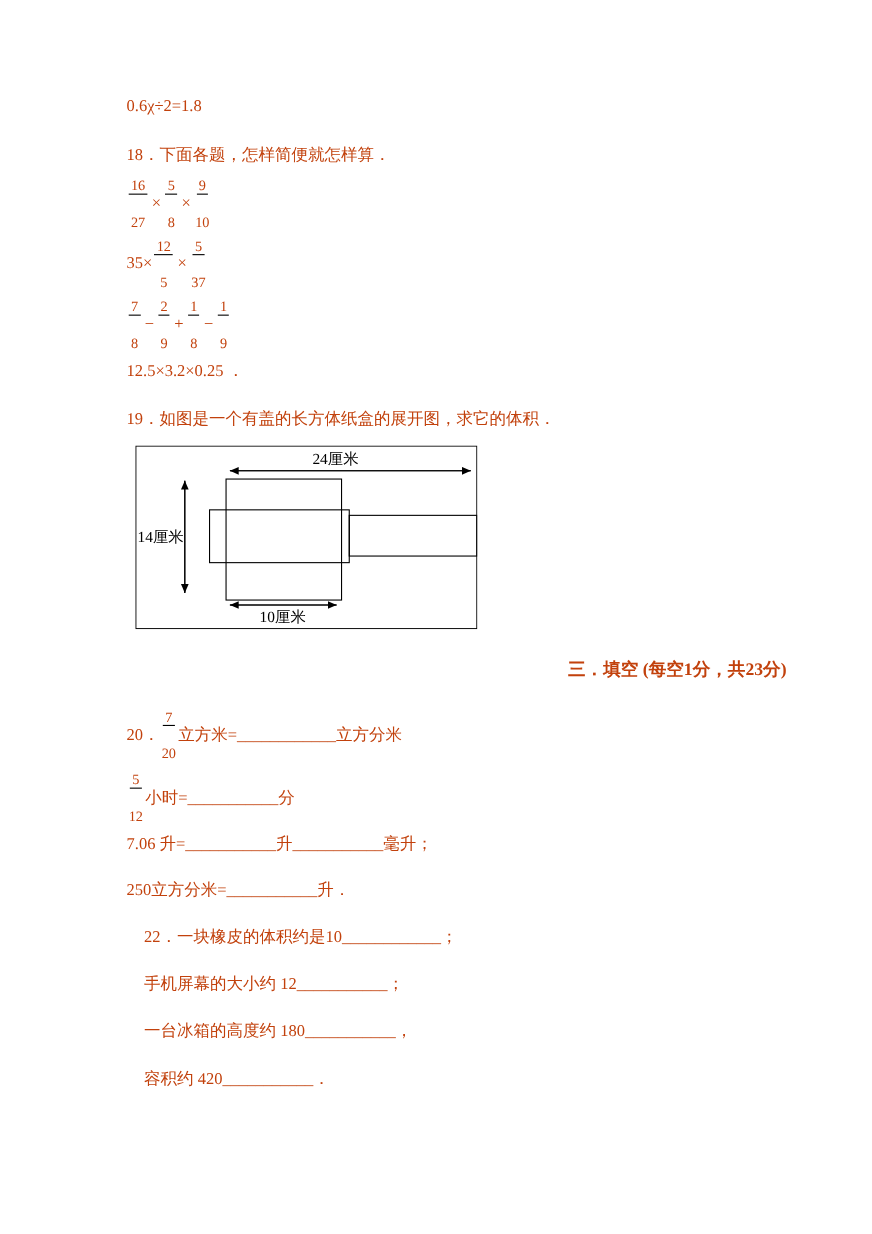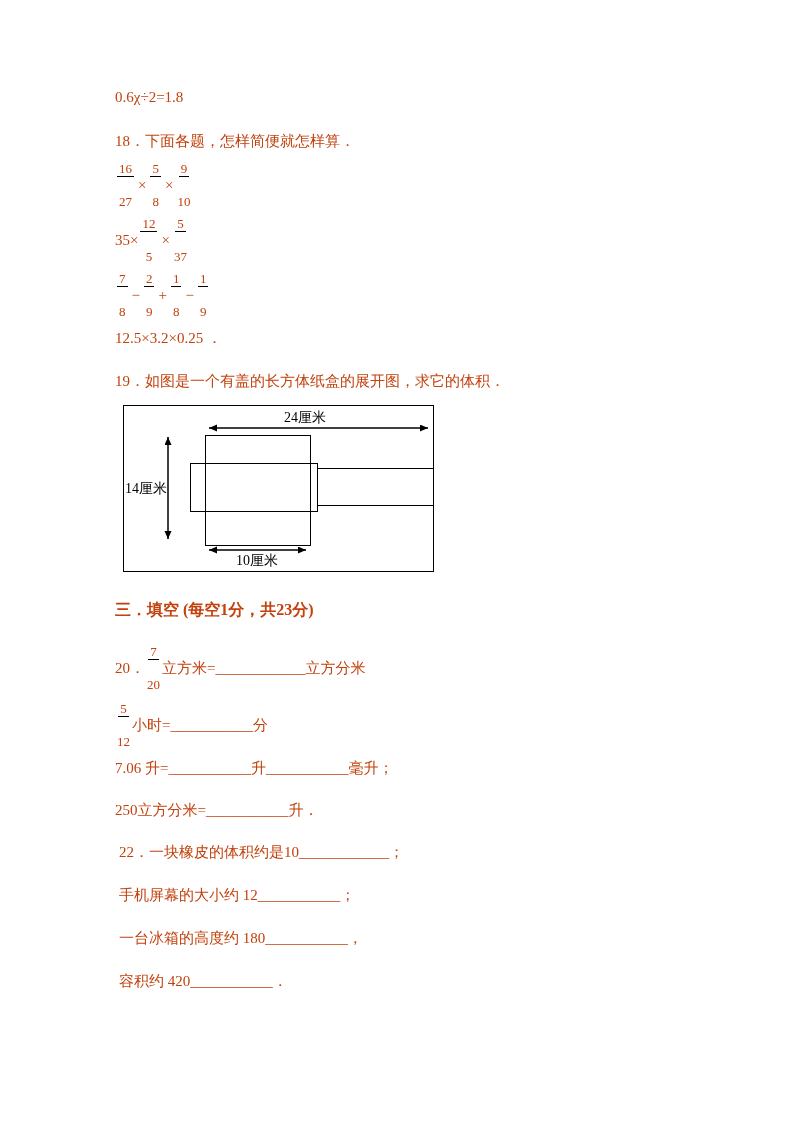--- a/index.html
+++ b/index.html
@@ -28,30 +28,30 @@
   .frac{
     display:inline-flex;flex-direction:column;align-items:center;
     font-size:13px;line-height:15px;margin:0 2px;vertical-align:middle;
   }
   .frac .fn{border-bottom:1px solid #000;padding:0 2px 0 2px;text-align:center;}
   .frac .fd{padding-top:17px;text-align:center;}
   .expr-last{margin-bottom:10px;}
   .plain-after-expr{margin:0 0 24px 0;}
   .diagram-wrap{margin:0 0 28px 8px;width:280px;height:167px;}
   .sec-title{
-    font-weight:bold;margin:0 0 24px 0;line-height:20px;font-size:16px;
+    font-weight:bold;margin:0 0 24px 0;line-height:20px;font-size:16px;text-align:right;
   }
   .blankline{margin:0 0 24px 0;}
   .fillline{
     display:flex;align-items:center;margin:0 0 9px 0;min-height:34px;
   }
   .fillline2{
     display:flex;align-items:center;margin:0 0 10px 0;min-height:34px;
   }
-  .q22line{margin:0 0 25px 4px;}
+  .q22line{margin:0 0 25px 16px;}
   svg text{font-family:"Liberation Serif","DejaVu Serif",serif;font-size:14px;fill:#000;}
 </style>
 </head>
 <body>
 
 <div class="page">
   <div class="content">
 
     <p class="eq">0.6χ÷2=1.8</p>
 

